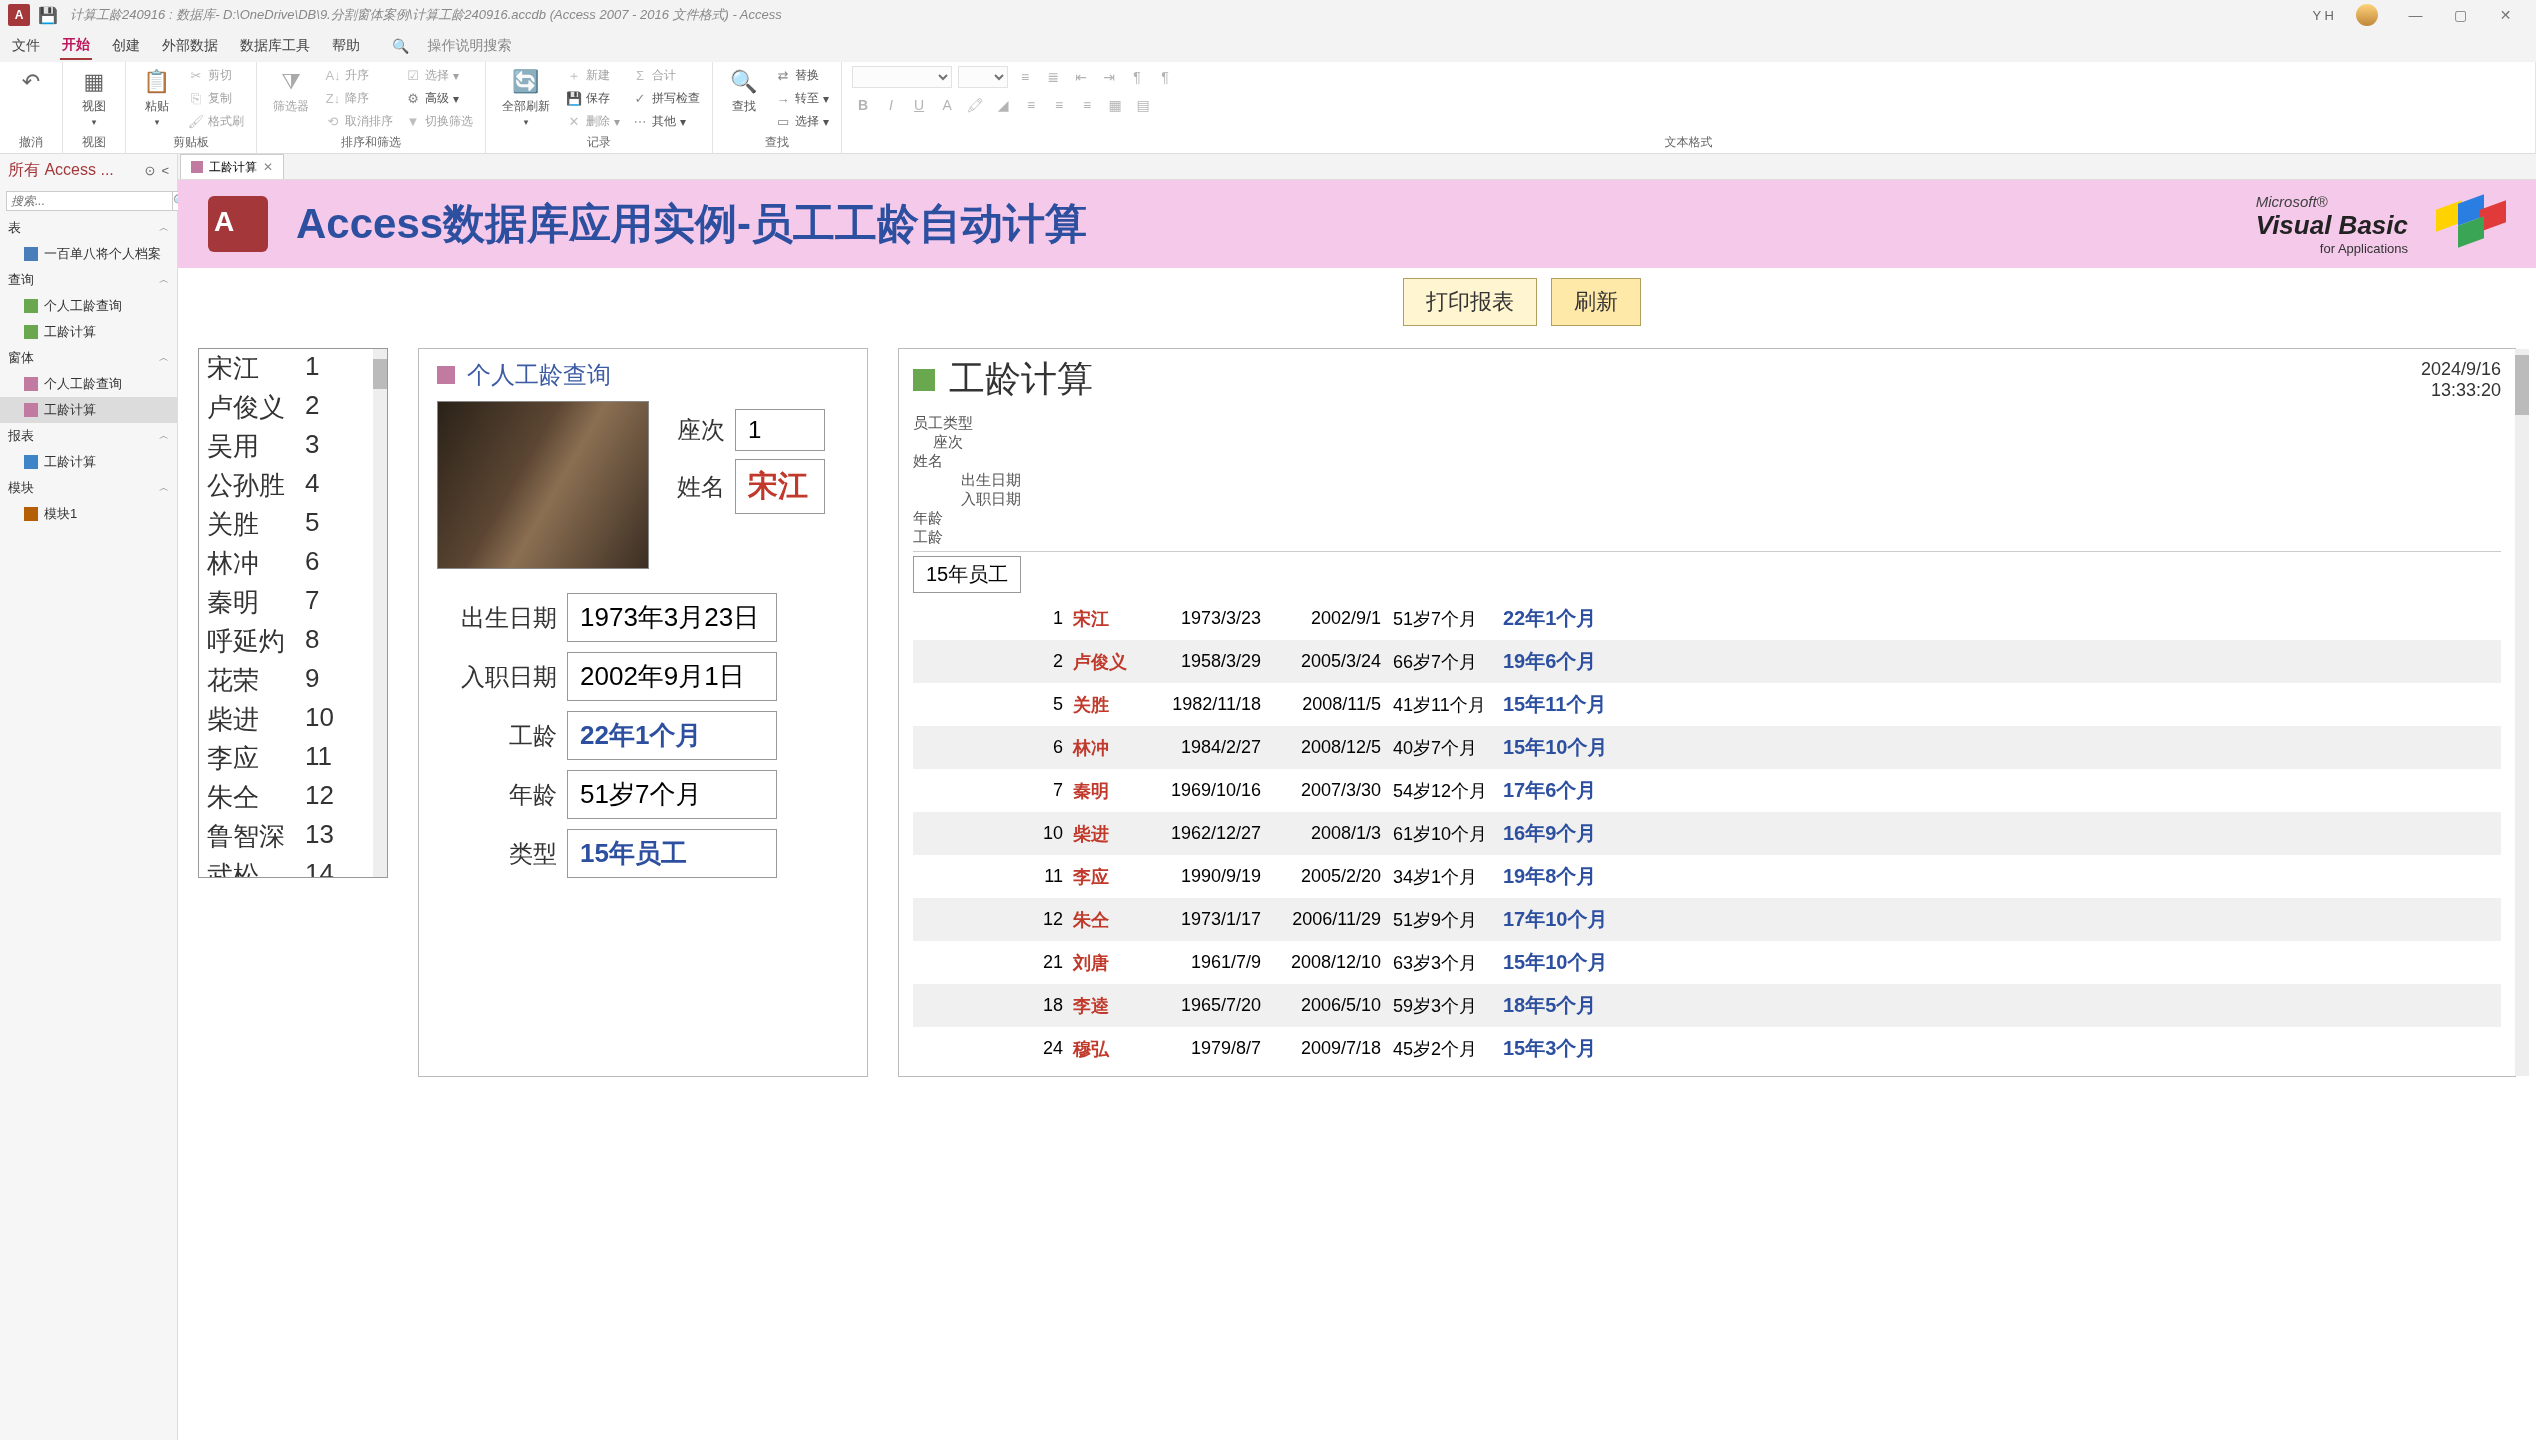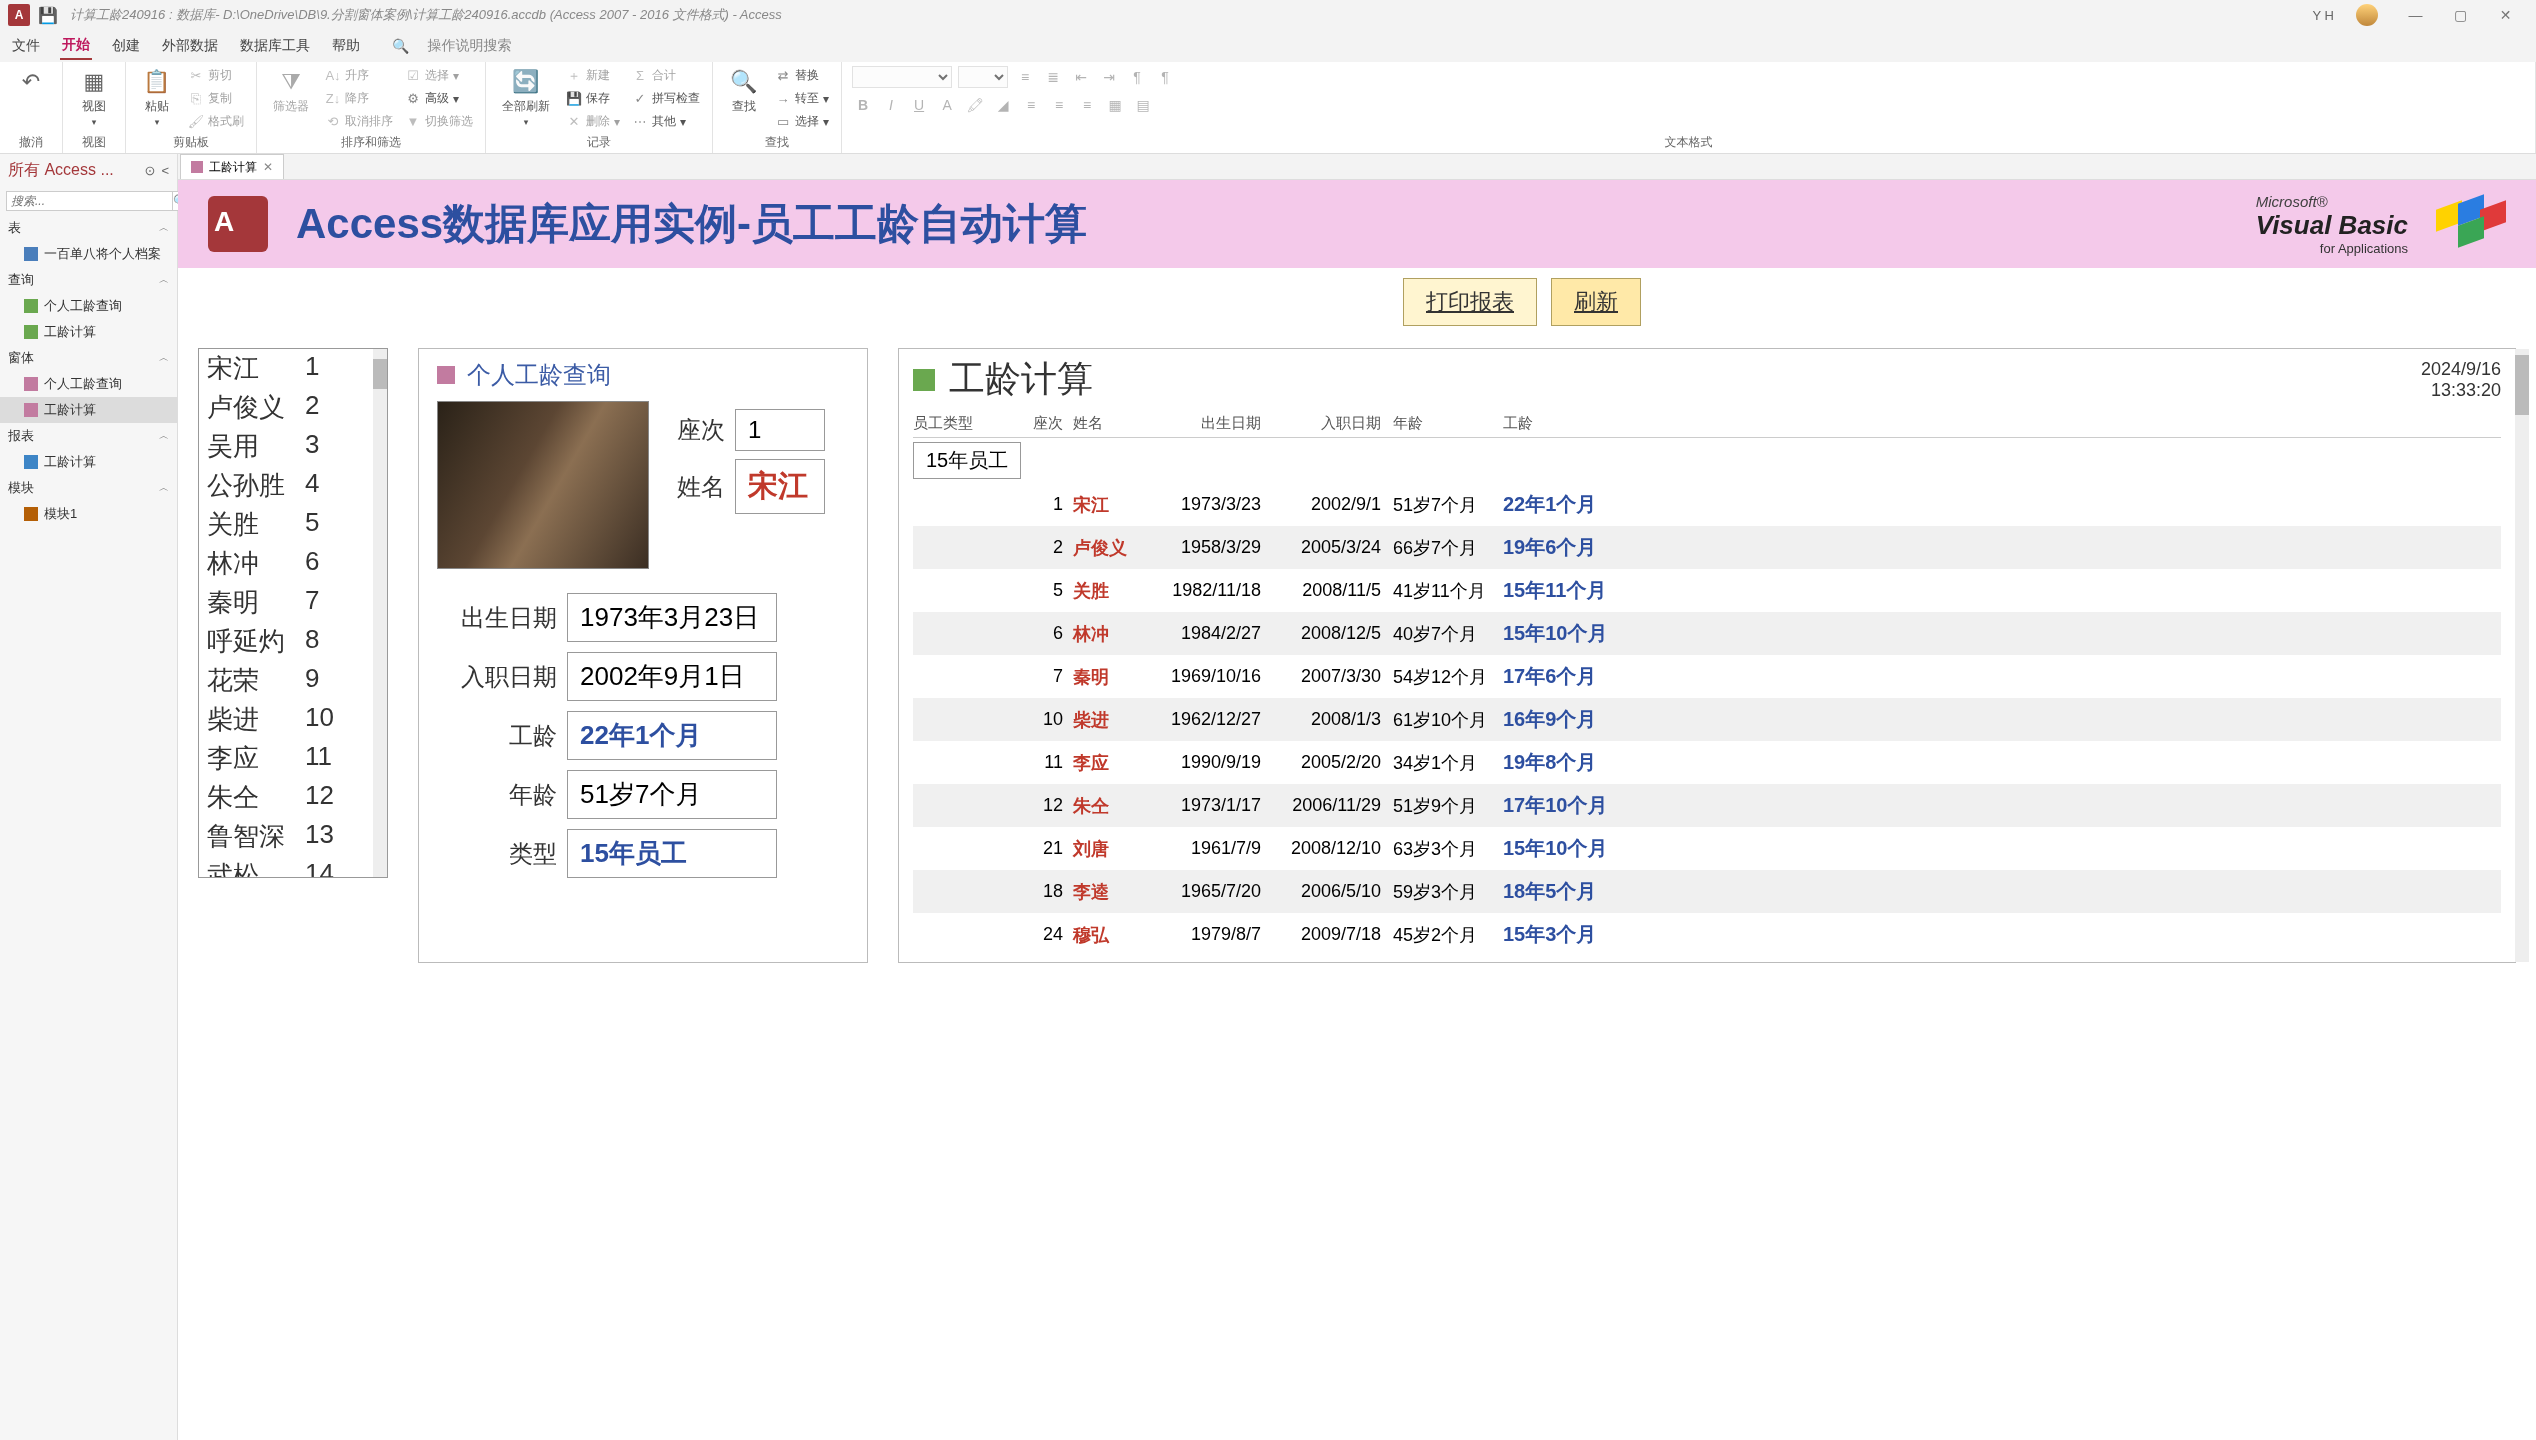--- a/index.html
+++ b/index.html
@@ -56,21 +56,21 @@
 .banner .alogo::after { content: "A"; position: absolute; left: 6px; top: 10px; color: #fff; font-size: 28px; font-weight: bold; }
 .banner .btitle { font-size: 42px; font-weight: bold; color: #2d4fa0; }
 .banner .vba { margin-left: auto; text-align: left; }
 .banner .vba .ms { font-size: 15px; font-style: italic; color: #404040; }
 .banner .vba .vb { font-size: 26px; font-weight: bold; font-style: italic; color: #222; }
 .banner .vba .fa { font-size: 13px; color: #333; text-align: right; }
 .cubes { width: 70px; height: 50px; position: relative; }
 .cube { position: absolute; width: 26px; height: 22px; transform: skewY(-20deg); }
 .body-row { display: flex; gap: 30px; padding: 16px 20px; }
 .btns-row { display: flex; gap: 14px; justify-content: center; padding: 10px 0 0 330px; }
-.btn3d { border: 1px solid #b0a060; background: #fff5d0; padding: 8px 22px; font-size: 22px; color: #333; cursor: pointer; text-decoration: underline; }
+.btn3d { border: 1px solid #b0a060; background: #fff5d0; padding: 8px 22px; font-size: 22px; color: #333; cursor: pointer; }
 .btn3d.alt { background: #ffe9a8; }
 .listbox { width: 190px; height: 530px; border: 1px solid #999; background: #fff; overflow: hidden; position: relative; margin-top: 6px; }
 .listbox .row { display: flex; font-size: 26px; color: #333; padding: 2px 8px; }
 .listbox .row .nm { width: 98px; }
 .listbox .row .nu { flex: 1; }
 .listbox .sb { position: absolute; right: 0; top: 0; width: 14px; height: 100%; background: #eee; }
 .listbox .sb .th { background: #bbb; width: 100%; height: 30px; margin-top: 10px; }
 .detail { width: 450px; border: 1px solid #bbb; padding: 10px 18px 24px 18px; margin-top: 6px; }
 .detail .dhead { display: flex; align-items: center; gap: 12px; margin-bottom: 10px; }
 .detail .dhead .dico { width: 18px; height: 18px; background: #c27ba0; }
@@ -83,21 +83,21 @@
 .fld .val.red { color: #c0392b; font-weight: bold; font-size: 30px; }
 .drow { display: flex; align-items: center; margin: 10px 0; }
 .drow .lab2 { width: 130px; text-align: right; font-size: 24px; color: #333; padding-right: 10px; }
 .drow .val2 { border: 1px solid #999; padding: 6px 12px; font-size: 26px; min-width: 210px; }
 .drow .val2.blue { color: #2d4fa0; font-weight: bold; }
 .report { flex: 1; border: 1px solid #bbb; padding: 6px 14px; margin-top: 6px; position: relative; }
 .report .rhead { display: flex; align-items: center; gap: 14px; }
 .report .rico { width: 22px; height: 22px; background: #6aa84f; }
 .report .rtit { font-size: 36px; color: #333; }
 .report .rtime { margin-left: auto; text-align: right; font-size: 18px; color: #333; }
-.report .cols { display: flex; font-size: 15px; color: #555; border-bottom: 1px solid #ccc; padding: 6px 0 4px 0; margin-top: 4px; }
+.report .cols { display: flex; font-size: 15px; color: #555; border-bottom: 1px solid #ccc; padding: 6px 0 4px 0; margin-top: 4px; flex-direction: column; }
 .c-type { width: 100px; }
 .c-seat { width: 60px; text-align: right; padding-right: 10px; }
 .c-name { width: 80px; }
 .c-birth { width: 120px; text-align: right; padding-right: 12px; }
 .c-hire { width: 120px; text-align: right; padding-right: 12px; }
 .c-age { width: 110px; }
 .c-sen { flex: 1; }
 .report .grp { border: 1px solid #999; display: inline-block; padding: 4px 12px; font-size: 20px; margin: 4px 0; }
 .report .rrow { display: flex; align-items: center; font-size: 18px; padding: 8px 0; }
 .report .rrow.alt { background: #f0f0f0; }

